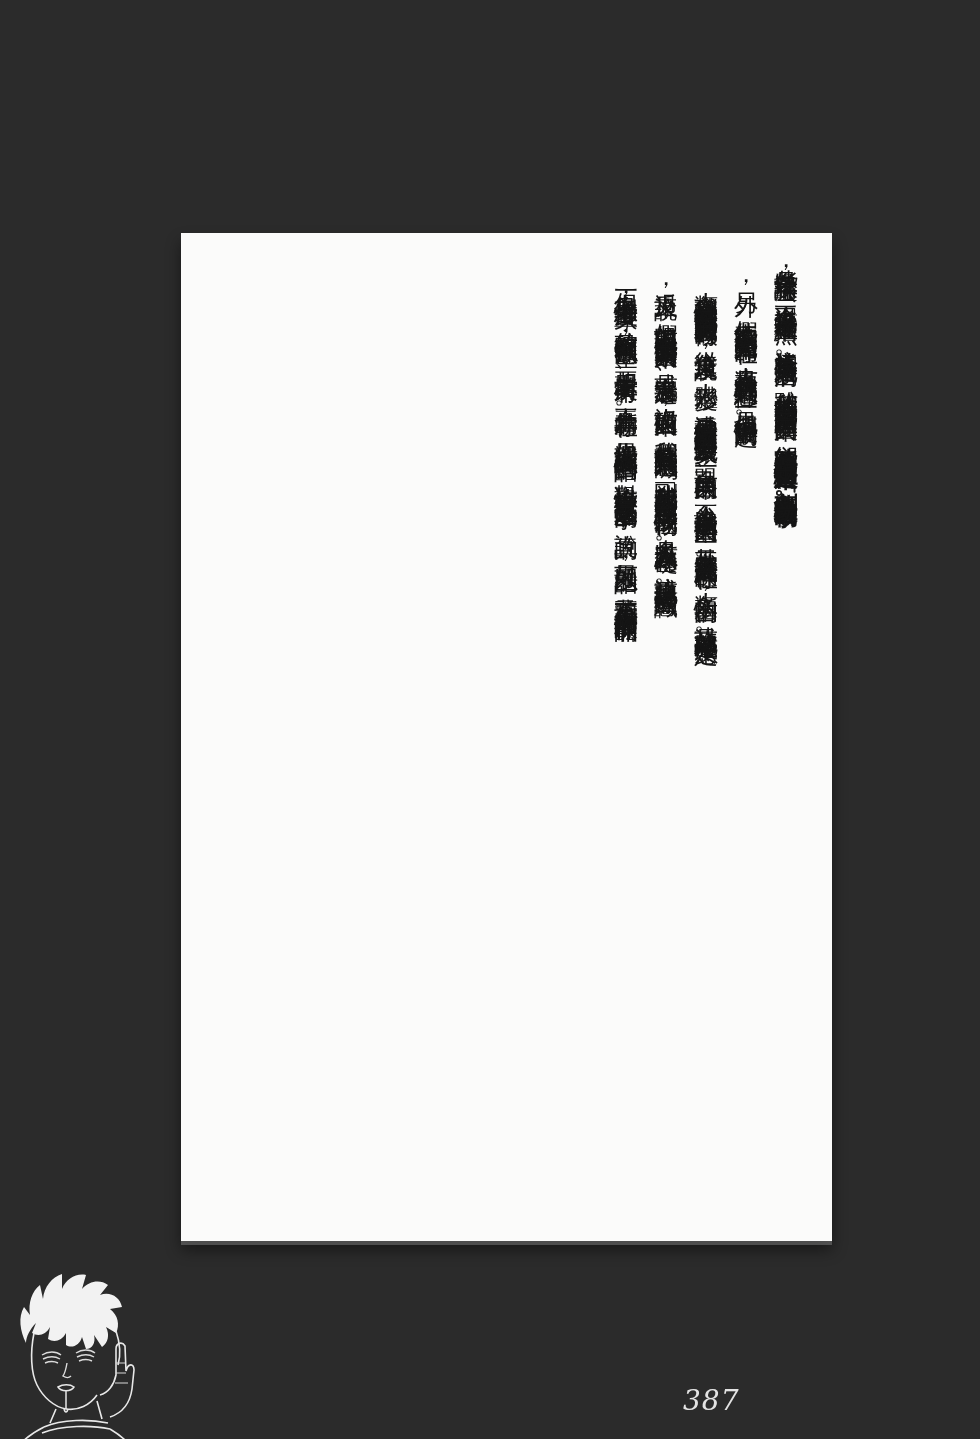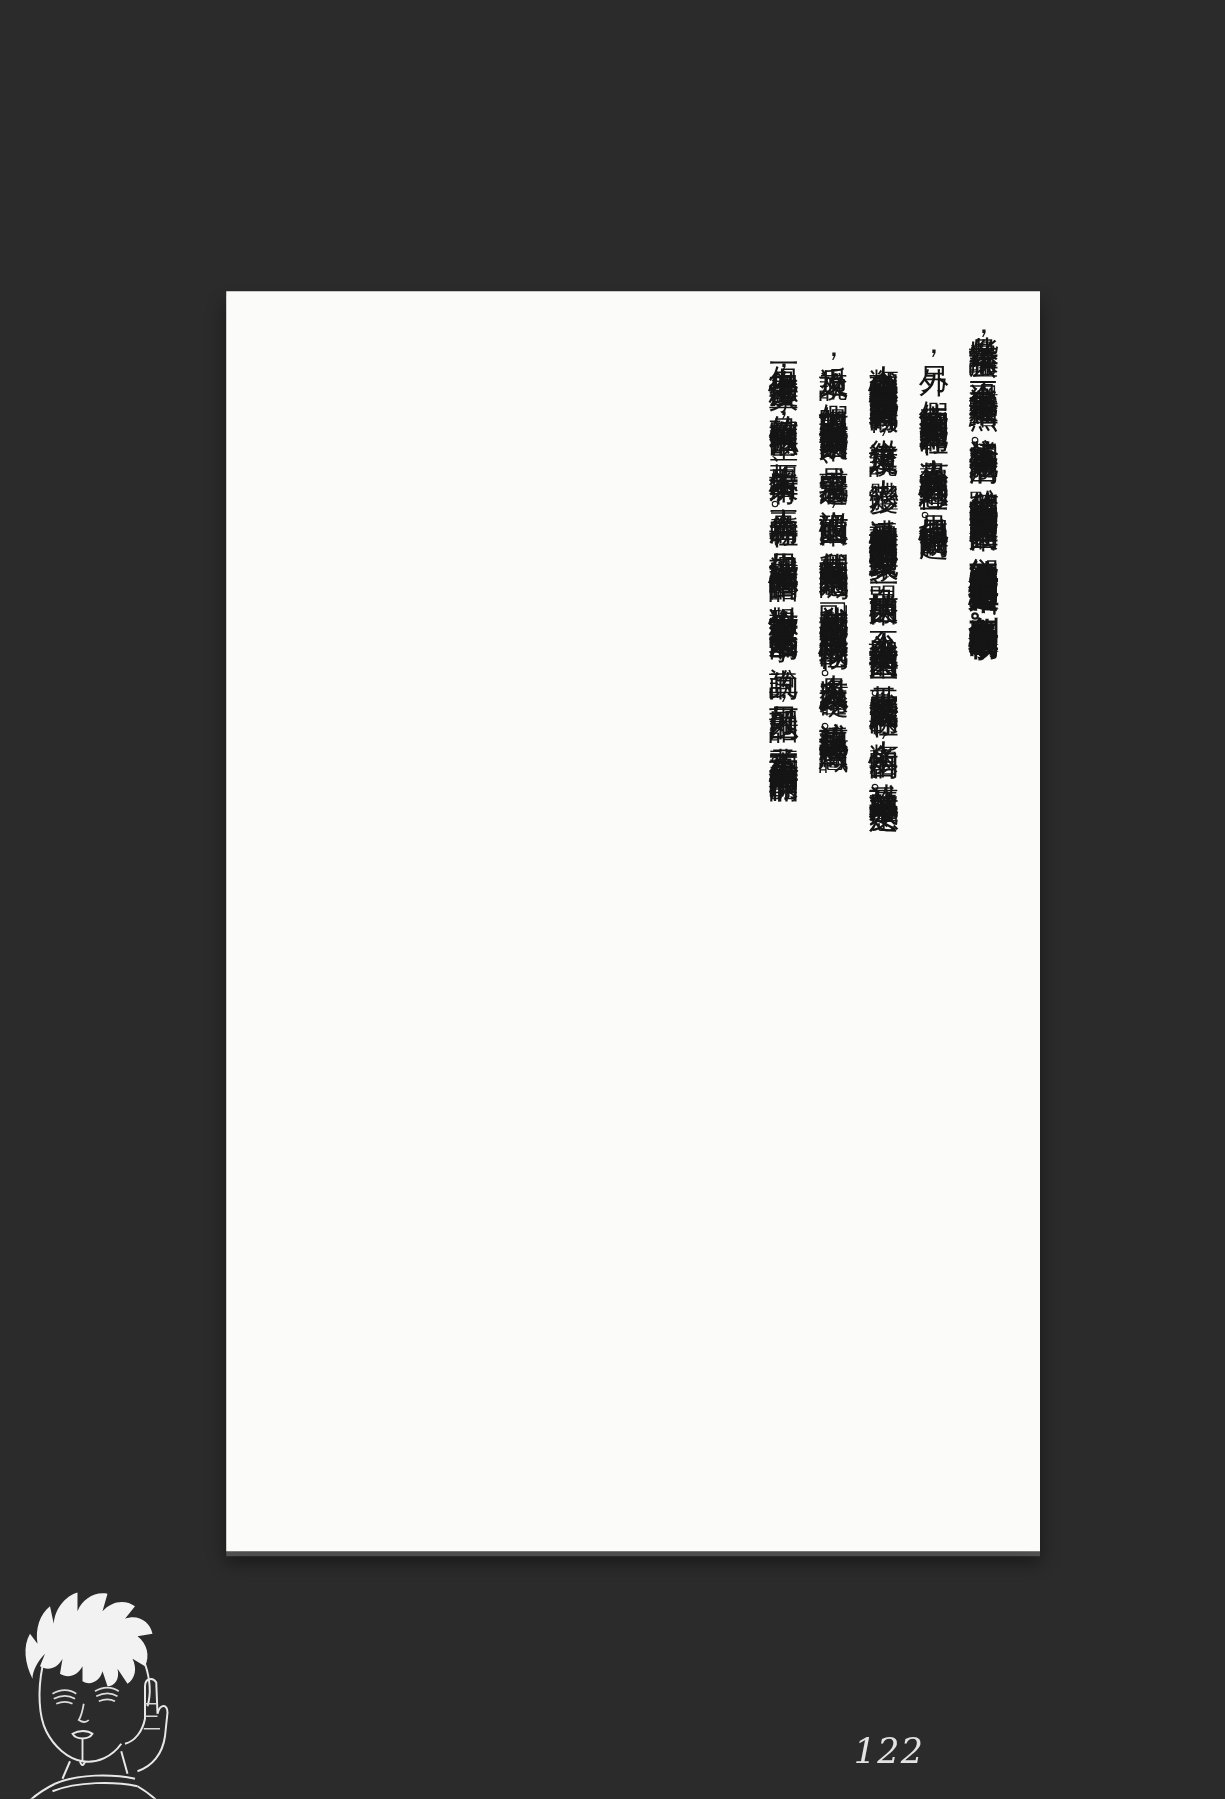--- a/index.html
+++ b/index.html
@@ -75,21 +75,21 @@
   <div class="book-page">
     <div class="vtext" id="vtext">
         <p class=""><span>些像是在談論玄虛，不過這幾乎等於是在描繪「無」，這樣的行為本身就是矛盾的。雖然我們無法完全從零創造出實際上不存在的東西，卻能夠</span><b class="em-bold">將不曾看過的兩個事物組合起來，創造出「不曾看過的事物」。</b></p>
         <p class="indent"><span>另外，假使真的能夠創造出完全未知的存在，人類是否真的會對其感到恐怖，也是一個值得懷疑的問題。</span></p>
         <p class="indent"><span>人類會感到恐怖的時候也就是是安全遭受到威脅的時候。從這角度來說，人體變形、遭受破壞是特別明顯而容易理解的安全毀壞現象。跟自己一樣的東西、至今為止以為理所當然的東西，某一天突然完全變成了異樣的存在。人類所害怕的，或許是如此落差與不安定感。</span></p>
         <p class="indent"><span>反過來說，假如眼前出現了完全沒有人類要素的東西，或是完全沒看過、沒碰過的東西，我們真的會對其感到危險嗎？剛才我所舉的那些「不可能存在的組合」形成的怪物，大多是以人類為基礎。這或許也是起因於這樣的意識。</span></p>
         <p class="indent"><span>但身為一個恐怖漫畫家，的確是有很強烈的欲望，想要生出前所未有、真正全新的存在。如果還能讓讀者感到害怕的話，對恐怖漫畫家來說沒有比這更滿足的事了。說真的，如果可以的話，一輩子真想至少創作出一部那樣的作品啊。</span></p>
       </div>
   </div>
 
-  <div class="page-number">122</div>
+  <div class="page-number">387</div>
 
   <div class="corner-sketch">
     <svg viewBox="0 0 150 178" fill="none" xmlns="http://www.w3.org/2000/svg">
 
       <path fill="#f2f2f2" stroke="none" d="M22,72 C16,60 14,46 20,36 L26,44 C24,32 28,20 36,14 L39,28 C40,16 48,6 58,3 L58,18 C62,8 72,2 82,4 L78,18 C85,10 96,8 104,14 L96,24 C106,20 116,26 118,36 L106,38 C114,44 116,54 112,62 L102,56 C106,64 104,72 98,76 L90,64 C92,72 88,78 82,78 L78,66 C76,74 68,78 62,74 L62,62 C58,70 50,72 44,68 L46,56 C42,64 34,66 28,62 L32,52 C26,58 22,66 22,72 Z"></path>
 
       <path stroke="#e8e8e8" stroke-width="1.6" d="M30,62 C26,82 27,102 33,114 C39,126 50,136 62,138 C74,140 86,134 93,124"></path>
 
       <path stroke="#e8e8e8" stroke-width="1.6" d="M112,60 C116,72 117,84 114,94"></path>
 

